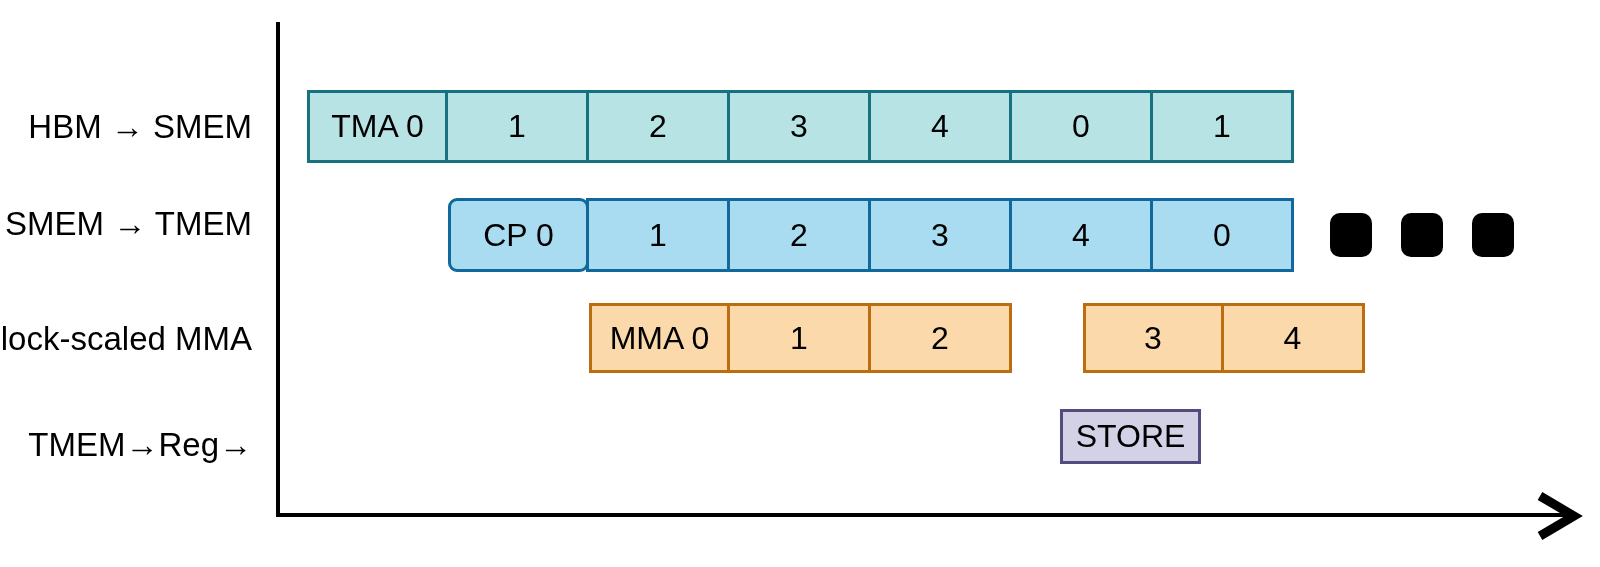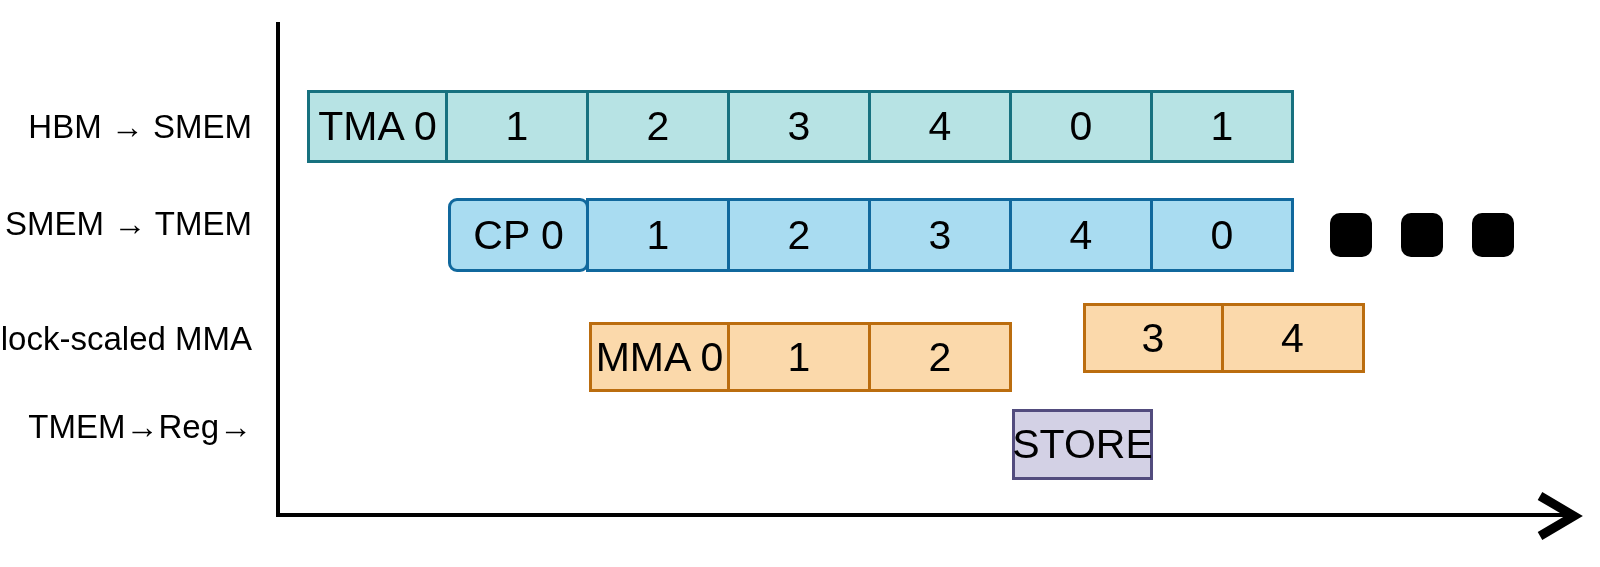--- a/index.html
+++ b/index.html
@@ -13,21 +13,21 @@
   .x-arrow polyline{fill:none;stroke:var(--axis);stroke-width:9;}
 
   
   .row-label{position:absolute;left:0;width:252px;display:flex;flex-direction:column;
              justify-content:center;align-items:flex-end;font-size:33px;line-height:35px;
              color:var(--text);text-align:right;white-space:nowrap;}
 
   
   .bar{position:absolute;display:flex;}
   .cell{box-sizing:border-box;width:141px;display:flex;align-items:center;justify-content:center;
-        font-size:41px;color:var(--text);border:3px solid;}
+        font-size:32px;color:var(--text);border:3px solid;}
   .cell + .cell{width:144px;margin-left:-3px;}
   .c-teal   .cell{background:var(--teal_fill);  border-color:var(--teal_border);}
   .c-blue   .cell{background:var(--blue_fill);  border-color:var(--blue_border);}
   .c-orange .cell{background:var(--orange_fill);border-color:var(--orange_border);}
   .c-purple .cell{background:var(--purple_fill);border-color:var(--purple_border);}
 
   
   .ellipsis-square{position:absolute;width:42px;height:44px;border-radius:10px;background:var(--ellipsis);}
 </style>
 </head>
@@ -62,29 +62,29 @@
         <div class="cell" style="height: 74px;">3</div>
         <div class="cell" style="height: 74px;">4</div>
         <div class="cell" style="height: 74px;">0</div>
       </div>
       <div class="ellipsis-square" style="left: 1330px; top: 213px; width: 42px; height: 44px;"></div>
       <div class="ellipsis-square" style="left: 1401px; top: 213px; width: 42px; height: 44px;"></div>
       <div class="ellipsis-square" style="left: 1472px; top: 213px; width: 42px; height: 44px;"></div>
       <div class="row-label" style="top: 303px; height: 70px;">
         <div>Block-scaled MMA</div>
       </div>
-      <div class="bar c-orange" style="left: 589px; top: 303px; margin-top: 19px;">
+      <div class="bar c-orange" style="left: 589px; top: 303px;">
         <div class="cell" style="height: 70px;">MMA 0</div>
         <div class="cell" style="height: 70px;">1</div>
         <div class="cell" style="height: 70px;">2</div>
       </div>
       <div class="bar c-orange" style="left: 1082.5px; top: 303px;">
         <div class="cell" style="height: 70px;">3</div>
         <div class="cell" style="height: 70px;">4</div>
       </div>
-      <div class="row-label" style="top: 409px; height: 71px; justify-content: space-between;">
+      <div class="row-label" style="top: 409px; height: 71px;">
         <div>TMEM→Reg→</div>
       </div>
       <div class="bar c-purple" style="left: 1012px; top: 409px;">
-        <div class="cell" style="height: 71px;">STORE</div>
+        <div class="cell" style="height: 55px; margin-left: 48px;">STORE</div>
       </div>
     </div>
 </div>
 
 </body></html>

